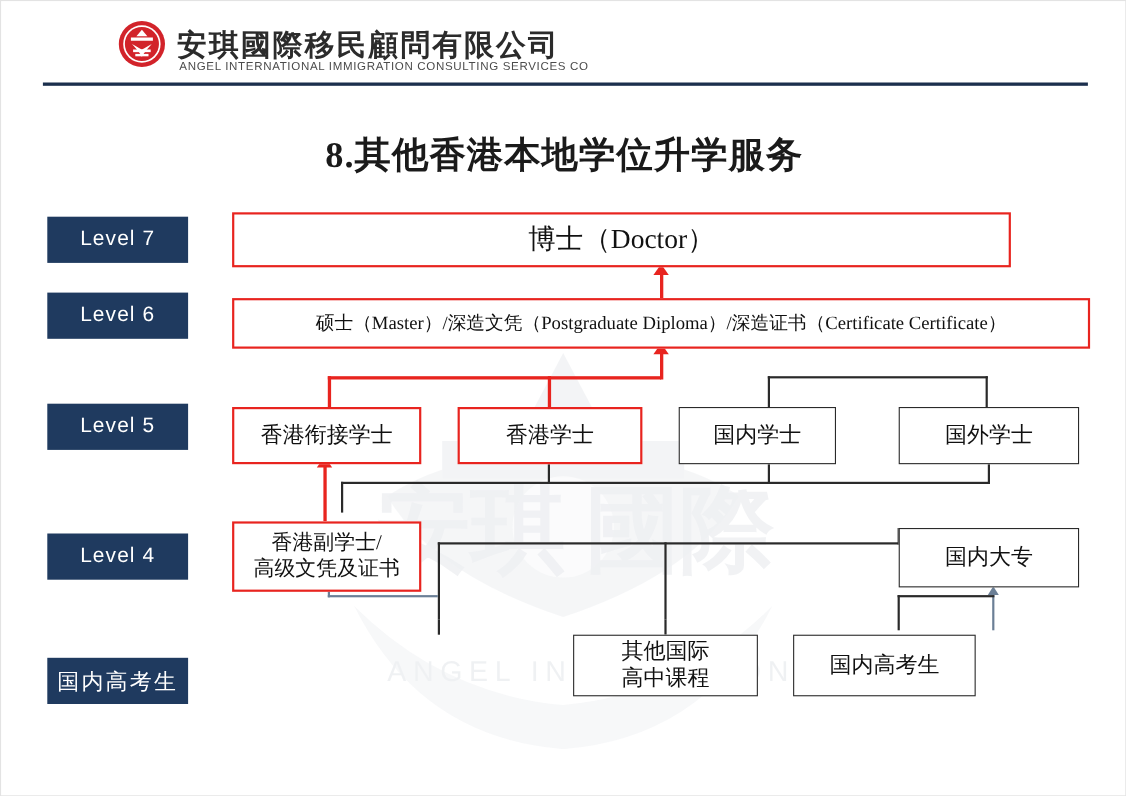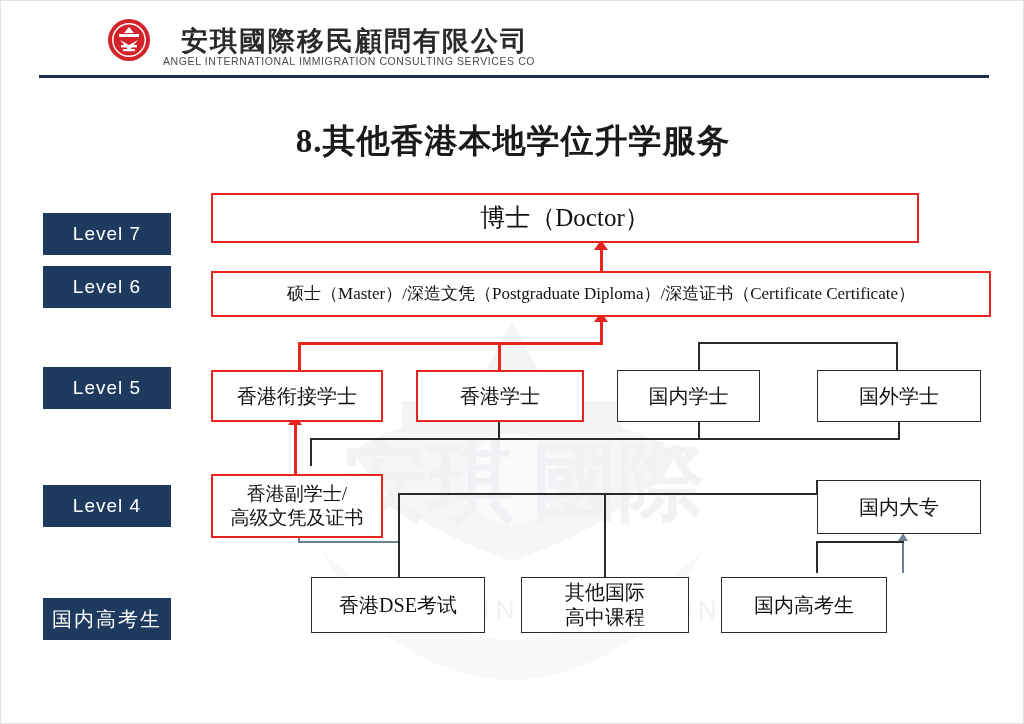--- a/index.html
+++ b/index.html
@@ -55,21 +55,20 @@
   .brand-cn {
     position: absolute;
     left: 160px;
     top: 22px;
     font-family: "Liberation Serif", serif;
     font-size: 27px;
     font-weight: bold;
     color: #2b2b2b;
     letter-spacing: 2px;
     white-space: nowrap;
-    margin-left: 20px;
   }
   .brand-en {
     position: absolute;
     left: 162px;
     top: 54px;
     font-family: "Liberation Sans", sans-serif;
     font-size: 10.5px;
     color: #4b4b4b;
     letter-spacing: 0.6px;
     white-space: nowrap;
@@ -197,21 +196,21 @@
       <rect x="14" y="27" width="16" height="2.4" fill="#ffffff"></rect>
       <rect x="16" y="31" width="12" height="2.2" fill="#ffffff"></rect>
     </svg>
     <div class="brand-cn">安琪國際移民顧問有限公司</div>
     <div class="brand-en">ANGEL INTERNATIONAL IMMIGRATION CONSULTING SERVICES CO</div>
     <div class="header-rule"></div>
   </div>
 
   <div class="slide-title">8.其他香港本地学位升学服务</div>
 
-  <div class="chip" style="left:42px; top:196px; width:128px; height:42px;margin-top:16px;">Level 7</div>
+  <div class="chip" style="left:42px; top:196px; width:128px; height:42px;">Level 7</div>
   <div class="chip" style="left:42px; top:265px; width:128px; height:42px;">Level 6</div>
   <div class="chip" style="left:42px; top:366px; width:128px; height:42px;">Level 5</div>
   <div class="chip" style="left:42px; top:484px; width:128px; height:42px;">Level 4</div>
   <div class="chip cn" style="left:42px; top:597px; width:128px; height:42px;">国内高考生</div>
 
   <div class="ln red" style="left:599px; top:246px; width:3px; height:24px;"></div>
   <div class="arrow red-up" style="left:593px; top:239px;"></div>
 
   <div class="ln red" style="left:297px; top:341px; width:3px; height:28px;"></div>
   <div class="ln red" style="left:497px; top:341px; width:3px; height:28px;"></div>
@@ -257,20 +256,19 @@
   <div class="box red" style="left:210px; top:369px; width:172px; height:52px; font-size:20px;">香港衔接学士</div>
   <div class="box dark" style="left:616px; top:369px; width:143px; height:52px; font-size:20px;">国内学士</div>
   <div class="box red" style="left:210px; top:473px; width:172px; height:64px; font-size:19px; flex-direction:column;">
     <span>香港副学士/</span>
     <span>高级文凭及证书</span>
   </div>
 
   <div class="box dark" style="left:816px; top:369px; width:164px; height:52px; font-size:20px;">国外学士</div>
   <div class="box dark" style="left:816px; top:479px; width:164px; height:54px; font-size:20px;">国内大专</div>
 
-  <div class="box dark" style="left:310px; top:576px; width:174px; height:56px; font-size:20px;">香港DSE考试</div>
   <div class="box dark" style="left:520px; top:576px; width:168px; height:56px; font-size:20px; flex-direction:column;">
     <span>其他国际</span>
     <span>高中课程</span>
   </div>
   <div class="box dark" style="left:720px; top:576px; width:166px; height:56px; font-size:20px;">国内高考生</div>
 
 </div>
 
 </body></html>

